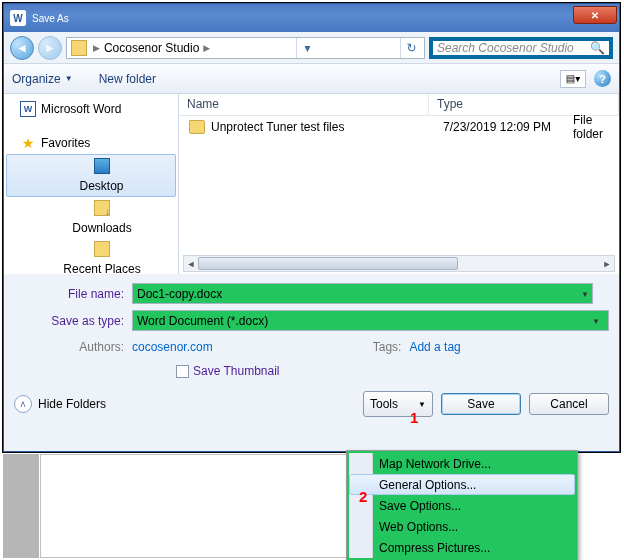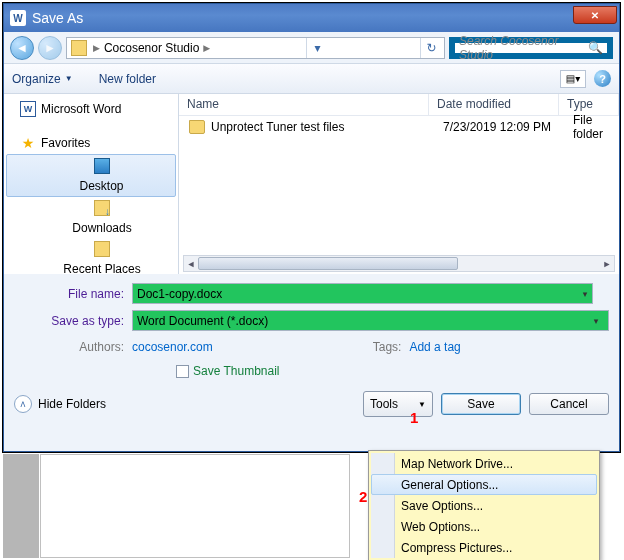--- a/index.html
+++ b/index.html
@@ -1,32 +1,32 @@
 <!DOCTYPE html>
 <html><head>
 <meta charset="utf-8">
 <style>
 * { box-sizing: border-box; margin: 0; padding: 0; font-family: "Segoe UI", Tahoma, sans-serif; font-size: 12px; }
 body { background: #fff; width: 624px; height: 560px; position: relative; overflow: hidden; }
 
 .window { position: absolute; left: 3px; top: 3px; width: 617px; height: 449px; border: 1px solid #2b5a9b; background: #eef3fa; box-shadow: 0 0 0 1px #000; }
 .titlebar { height: 28px; background: linear-gradient(#4d7bc5,#5a8ad0 40%,#4676c0); display: flex; align-items: center; color: #fff; padding-left: 6px; position: relative; }
 .titlebar .w-icon { width: 16px; height: 16px; background: #fff; color: #2b5a9b; font-weight: bold; font-size: 10px; display: flex; align-items: center; justify-content: center; border-radius: 2px; margin-right: 6px; }
-.titlebar .title { font-size: 14px; }
+.titlebar .title { font-size: 10px; }
 .titlebar .close { position: absolute; right: 2px; top: 2px; width: 44px; height: 18px; background: linear-gradient(#e67a62,#c83a1f); border: 1px solid #7a2315; border-radius: 0 0 3px 3px; color: #fff; display: flex; align-items: center; justify-content: center; font-size: 10px; font-weight: bold; }
 
 .navbar { height: 32px; background: #eef3fa; display: flex; align-items: center; padding: 4px 6px; gap: 4px; border-bottom: 1px solid #cfd9e6; }
 .nav-arrow { width: 24px; height: 24px; border-radius: 50%; background: radial-gradient(circle at 30% 30%,#bfe2ff,#5aa6de); border: 1px solid #4a8cc2; display: flex; align-items: center; justify-content: center; color: #fff; font-size: 12px; }
 .nav-arrow.fwd { opacity: .5; }
 .addressbar { flex: 1; height: 22px; background: #fff; border: 1px solid #a8b4c4; display: flex; align-items: center; padding: 0 2px; }
 .addressbar .crumb-icon { width: 16px; height: 16px; background: #f7d774; border: 1px solid #c9a94a; margin: 0 2px; }
 .addressbar .sep { color: #777; padding: 0 4px; font-size: 9px; }
 .addressbar .crumb { color: #000; }
 .addressbar .reload { width: 22px; height: 20px; margin-left: auto; border-left: 1px solid #cfd9e6; display: flex; align-items: center; justify-content: center; color: #3b6aa8; }
-.searchbox { width: 164px; height: 22px; background: #fff; border: 6px solid #0369a1; display: flex; align-items: center; padding: 0 4px; color: #888; font-style: italic; }
+.searchbox { width: 184px; height: 22px; background: #fff; border: 4px solid #0369a1; display: flex; align-items: center; padding: 0 4px; color: #888; font-style: italic; }
 .searchbox .s-icon { margin-left: auto; color: #3b6aa8; font-style: normal; }
 
 .toolbar { height: 30px; background: linear-gradient(#fbfcff,#e8eef7); border-bottom: 1px solid #cfd9e6; display: flex; align-items: center; padding: 0 8px; gap: 26px; }
 .toolbar .org { color: #1a3e78; display: flex; align-items: center; gap: 4px; }
 .toolbar .org .dd { font-size: 8px; }
 .toolbar .right { margin-left: auto; display: flex; align-items: center; gap: 8px; }
 .toolbar .view-icon { width: 26px; height: 18px; border: 1px solid #b8c4d5; background: #fff; display: flex; align-items: center; justify-content: center; font-size: 10px; }
 .toolbar .help { width: 17px; height: 17px; border-radius: 50%; background: radial-gradient(circle at 30% 30%,#aee0ff,#2a7dc4); color: #fff; display: flex; align-items: center; justify-content: center; font-size: 11px; font-weight: bold; }
 
 .body { display: flex; height: 180px; }
@@ -62,35 +62,35 @@
 .form-row .lbl { width: 128px; text-align: right; padding-right: 8px; color: #4c1d95; }
 .form-row input, .form-row .combo { flex: 1; height: 21px; border: 1px solid #a8b4c4; background: #22c55e; padding: 0 4px; font-size: 12px; }
 .form-row .combo { display: flex; align-items: center; }
 .form-row .combo .dd, .form-row input + .dd { width: 16px; text-align: center; font-size: 9px; color: #333; margin-left: auto; }
 .meta-row { display: flex; padding: 6px 10px 4px 0; }
 .meta-row .lbl { width: 128px; text-align: right; padding-right: 8px; color: #777; }
 .meta-row .link { color: #0066cc; }
 .meta-row .gap { width: 160px; }
 .thumb-row { padding: 6px 0 6px 172px; display: flex; align-items: center; gap: 4px; }
 .thumb-row .chk { width: 13px; height: 13px; border: 1px solid #8a98ac; background: #fff; }
-.thumb-row .txt { color: #15803d; }
+.thumb-row .txt { color: #4c1d95; }
 
 .footer { height: 40px; display: flex; align-items: center; padding: 0 10px; position: relative; }
 .hide-folders { display: flex; align-items: center; gap: 6px; }
 .hide-folders .circ { width: 18px; height: 18px; border: 1px solid #8aa6c8; border-radius: 50%; background: #fff; display: flex; align-items: center; justify-content: center; font-size: 10px; color: #3b6aa8; }
 .btn { width: 80px; height: 22px; border: 1px solid #8a98ac; background: linear-gradient(#fdfdfe,#e6ebf2); border-radius: 3px; display: flex; align-items: center; justify-content: center; }
 .btn.tools { width: 70px; justify-content: space-between; padding: 12px 6px; }
 .btn.save { border-color: #3c7fb1; box-shadow: 0 0 0 1px #a8d4f2 inset; }
 .footer .btns { margin-left: auto; display: flex; gap: 8px; align-items: center; }
 
 .annot { position: absolute; color: #ff0000; font-weight: bold; font-size: 15px; pointer-events: none; }
 .ann1 { left: 410px; top: 409px; }
 .ann2 { left: 359px; top: 488px; }
 
-.menu { position: absolute; left: 368px; top: 450px; width: 232px; background: #fef9c3; border: 1px solid #9a9a9a; box-shadow: 2px 2px 4px rgba(0,0,0,.3); padding: 2px; }
+.menu { position: absolute; left: 346px; top: 450px; width: 232px; background: #22c55e; border: 1px solid #9a9a9a; box-shadow: 2px 2px 4px rgba(0,0,0,.3); padding: 2px; }
 .menu .gutter { position: absolute; left: 2px; top: 2px; bottom: 2px; width: 24px; background: #e9eef6; border-right: 1px solid #cfd6e1; }
 .menu-item { position: relative; height: 21px; display: flex; align-items: center; padding-left: 30px; }
 .menu-item.hi { background: linear-gradient(#eaf3fd,#d3e6fa); border: 1px solid #a9cdee; border-radius: 2px; padding-left: 29px; }
 
 .doc-behind { position: absolute; left: 40px; top: 454px; width: 310px; height: 104px; background: #fff; border: 1px solid #c0c0c0; z-index: -1; }
 .doc-shadow { position: absolute; left: 3px; top: 454px; width: 36px; height: 104px; background: #b6b6b6; z-index: -2; }
 </style>
 </head>
 <body>
 
@@ -162,21 +162,20 @@
       <hr>
       <div class="sb-row">
         <div class="sb-ico ico-lib"></div>
         <span>Libraries</span>
       </div>
     </div>
 
     <div class="filelist">
       <div class="fl-head">
         <div class="col-name">Name</div>
-        <div class="col-date">Date modified</div>
         <div class="col-type">Type</div>
       </div>
       <div class="fl-row">
         <div class="folder-ico"></div>
         <div class="col-name" style="width:232px">Unprotect Tuner test files</div>
         <div class="col-date">7/23/2019 12:09 PM</div>
         <div class="col-type">File folder</div>
       </div>
       <div class="fl-scroll">
         <div class="arr l">◄</div>

